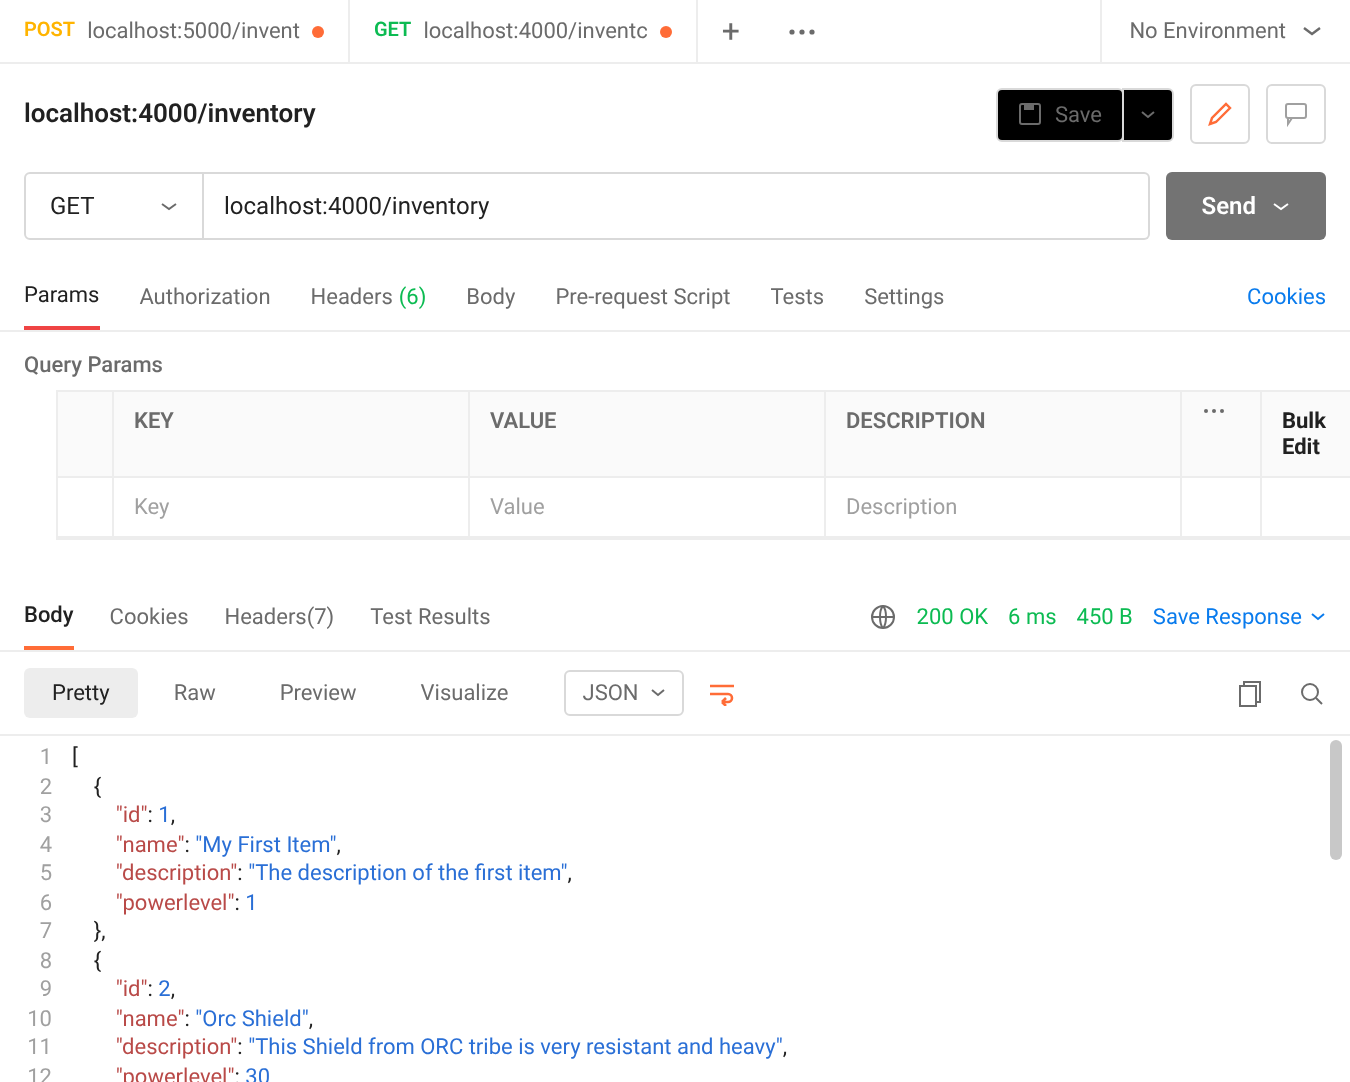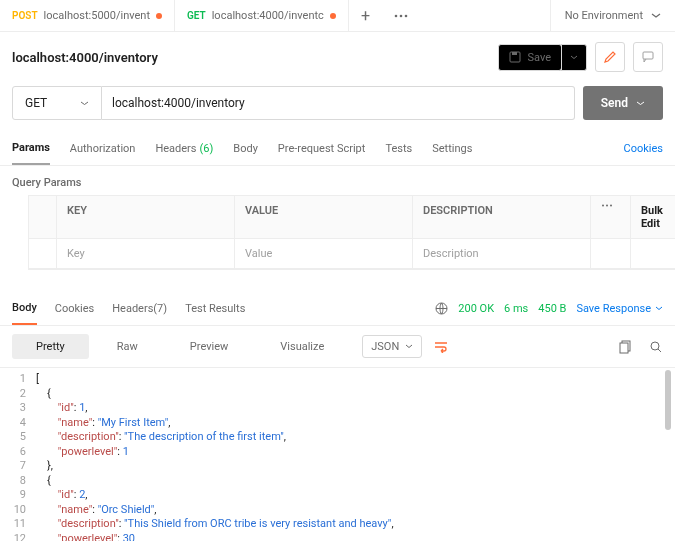--- a/index.html
+++ b/index.html
@@ -22,39 +22,39 @@
 .btn-save{padding:6px 10px}
 .btn-caret{border-left:1px solid #d9d9d9;padding:6px 8px;margin-left:-1px;border-radius:0 3px 3px 0}
 .btn-icon{width:30px;height:30px;display:inline-flex;align-items:center;justify-content:center;border:1px solid #d9d9d9;border-radius:3px;cursor:pointer}
 .btn-icon.orange svg{stroke:#ff6c37}
 .urlrow{display:flex;gap:8px;padding:4px 12px 12px}
 .method-select{display:flex;align-items:center;gap:8px;border:1px solid #d9d9d9;border-radius:3px 0 0 3px;padding:0 12px;width:90px;height:34px;font-size:12px;color:#212121;cursor:pointer}
 .urlbox{flex:1;border:1px solid #d9d9d9;border-left:none;border-radius:0 3px 3px 0;height:34px;padding:0 10px;font-size:12px;color:#212121;outline:none;margin-left:-8px}
 .send{background:#737373;color:#fff;border:none;border-radius:3px;padding:0 18px;height:34px;font-weight:600;font-size:12px;display:flex;align-items:center;gap:8px;cursor:pointer}
 .reqtabs{display:flex;align-items:center;gap:20px;padding:0 12px;border-bottom:1px solid #ededed;height:34px;font-size:11px}
 .reqtab{color:#6b6b6b;cursor:pointer;height:100%;display:flex;align-items:center}
-.reqtab.active{color:#212121;border-bottom:2px solid #a3a3a3;font-weight:700}
+.reqtab.active{color:#212121;border-bottom:2px solid #ef4444;font-weight:400}
 .reqtab .count{color:#0cbb52;margin-left:3px}
 .cookies-link{margin-left:auto;color:#097bed;cursor:pointer;font-size:11px}
 .qp-label{padding:10px 12px 6px;font-size:11px;color:#6b6b6b;font-weight:500}
 .ptable{width:calc(100% - 12px);margin-left:28px;border:1px solid #ededed;border-right:none;font-size:11px}
 .ptable .hrow,.ptable .drow{display:grid;grid-template-columns:28px 1fr 1fr 1fr 40px 60px}
 .ptable .hrow{background:#fafafa;font-weight:600;color:#6b6b6b}
 .ptable .cell{padding:8px 10px;border-right:1px solid #ededed;border-bottom:1px solid #ededed}
 .ptable input{border:none;outline:none;width:100%;font-size:11px;color:#212121}
 .ptable input::placeholder{color:#a0a0a0}
 .gap{height:22px}
 .restabs{display:flex;align-items:center;gap:18px;padding:0 12px;border-bottom:1px solid #ededed;height:34px;font-size:11px}
 .restab{color:#6b6b6b;cursor:pointer;height:100%;display:flex;align-items:center}
 .restab.active{color:#212121;border-bottom:2px solid #ff6c37;font-weight:500}
 .status{margin-left:auto;display:flex;align-items:center;gap:10px;color:#6b6b6b}
 .status .ok{color:#0cbb52}
 .save-resp{color:#097bed;cursor:pointer;display:flex;align-items:center;gap:4px}
 .viewbar{display:flex;align-items:center;gap:4px;padding:8px 12px;border-bottom:1px solid #ededed}
-.viewbtn{padding:6px 24px;border-radius:3px;font-size:11px;color:#6b6b6b;cursor:pointer}
+.viewbtn{padding:6px 14px;border-radius:3px;font-size:11px;color:#6b6b6b;cursor:pointer}
 .viewbtn.active{background:#ededed;color:#212121}
 .fmt{display:flex;align-items:center;gap:6px;border:1px solid #d9d9d9;border-radius:3px;padding:4px 8px;margin-left:10px;font-size:11px;color:#6b6b6b;cursor:pointer}
 .filtericon{margin-left:8px;cursor:pointer}
 .right-icons{margin-left:auto;display:flex;gap:16px}
 .code{display:flex;font-family:Menlo,Consolas,monospace;font-size:11px;line-height:14.5px;padding:4px 0;position:relative}
 .gutter{width:36px;text-align:right;color:#a0a0a0;padding-right:10px;user-select:none}
 .gutter div{height:14.5px}
 .src{white-space:pre;color:#212121}
 .k{color:#b94a48}
 .s{color:#2a6fd6}

